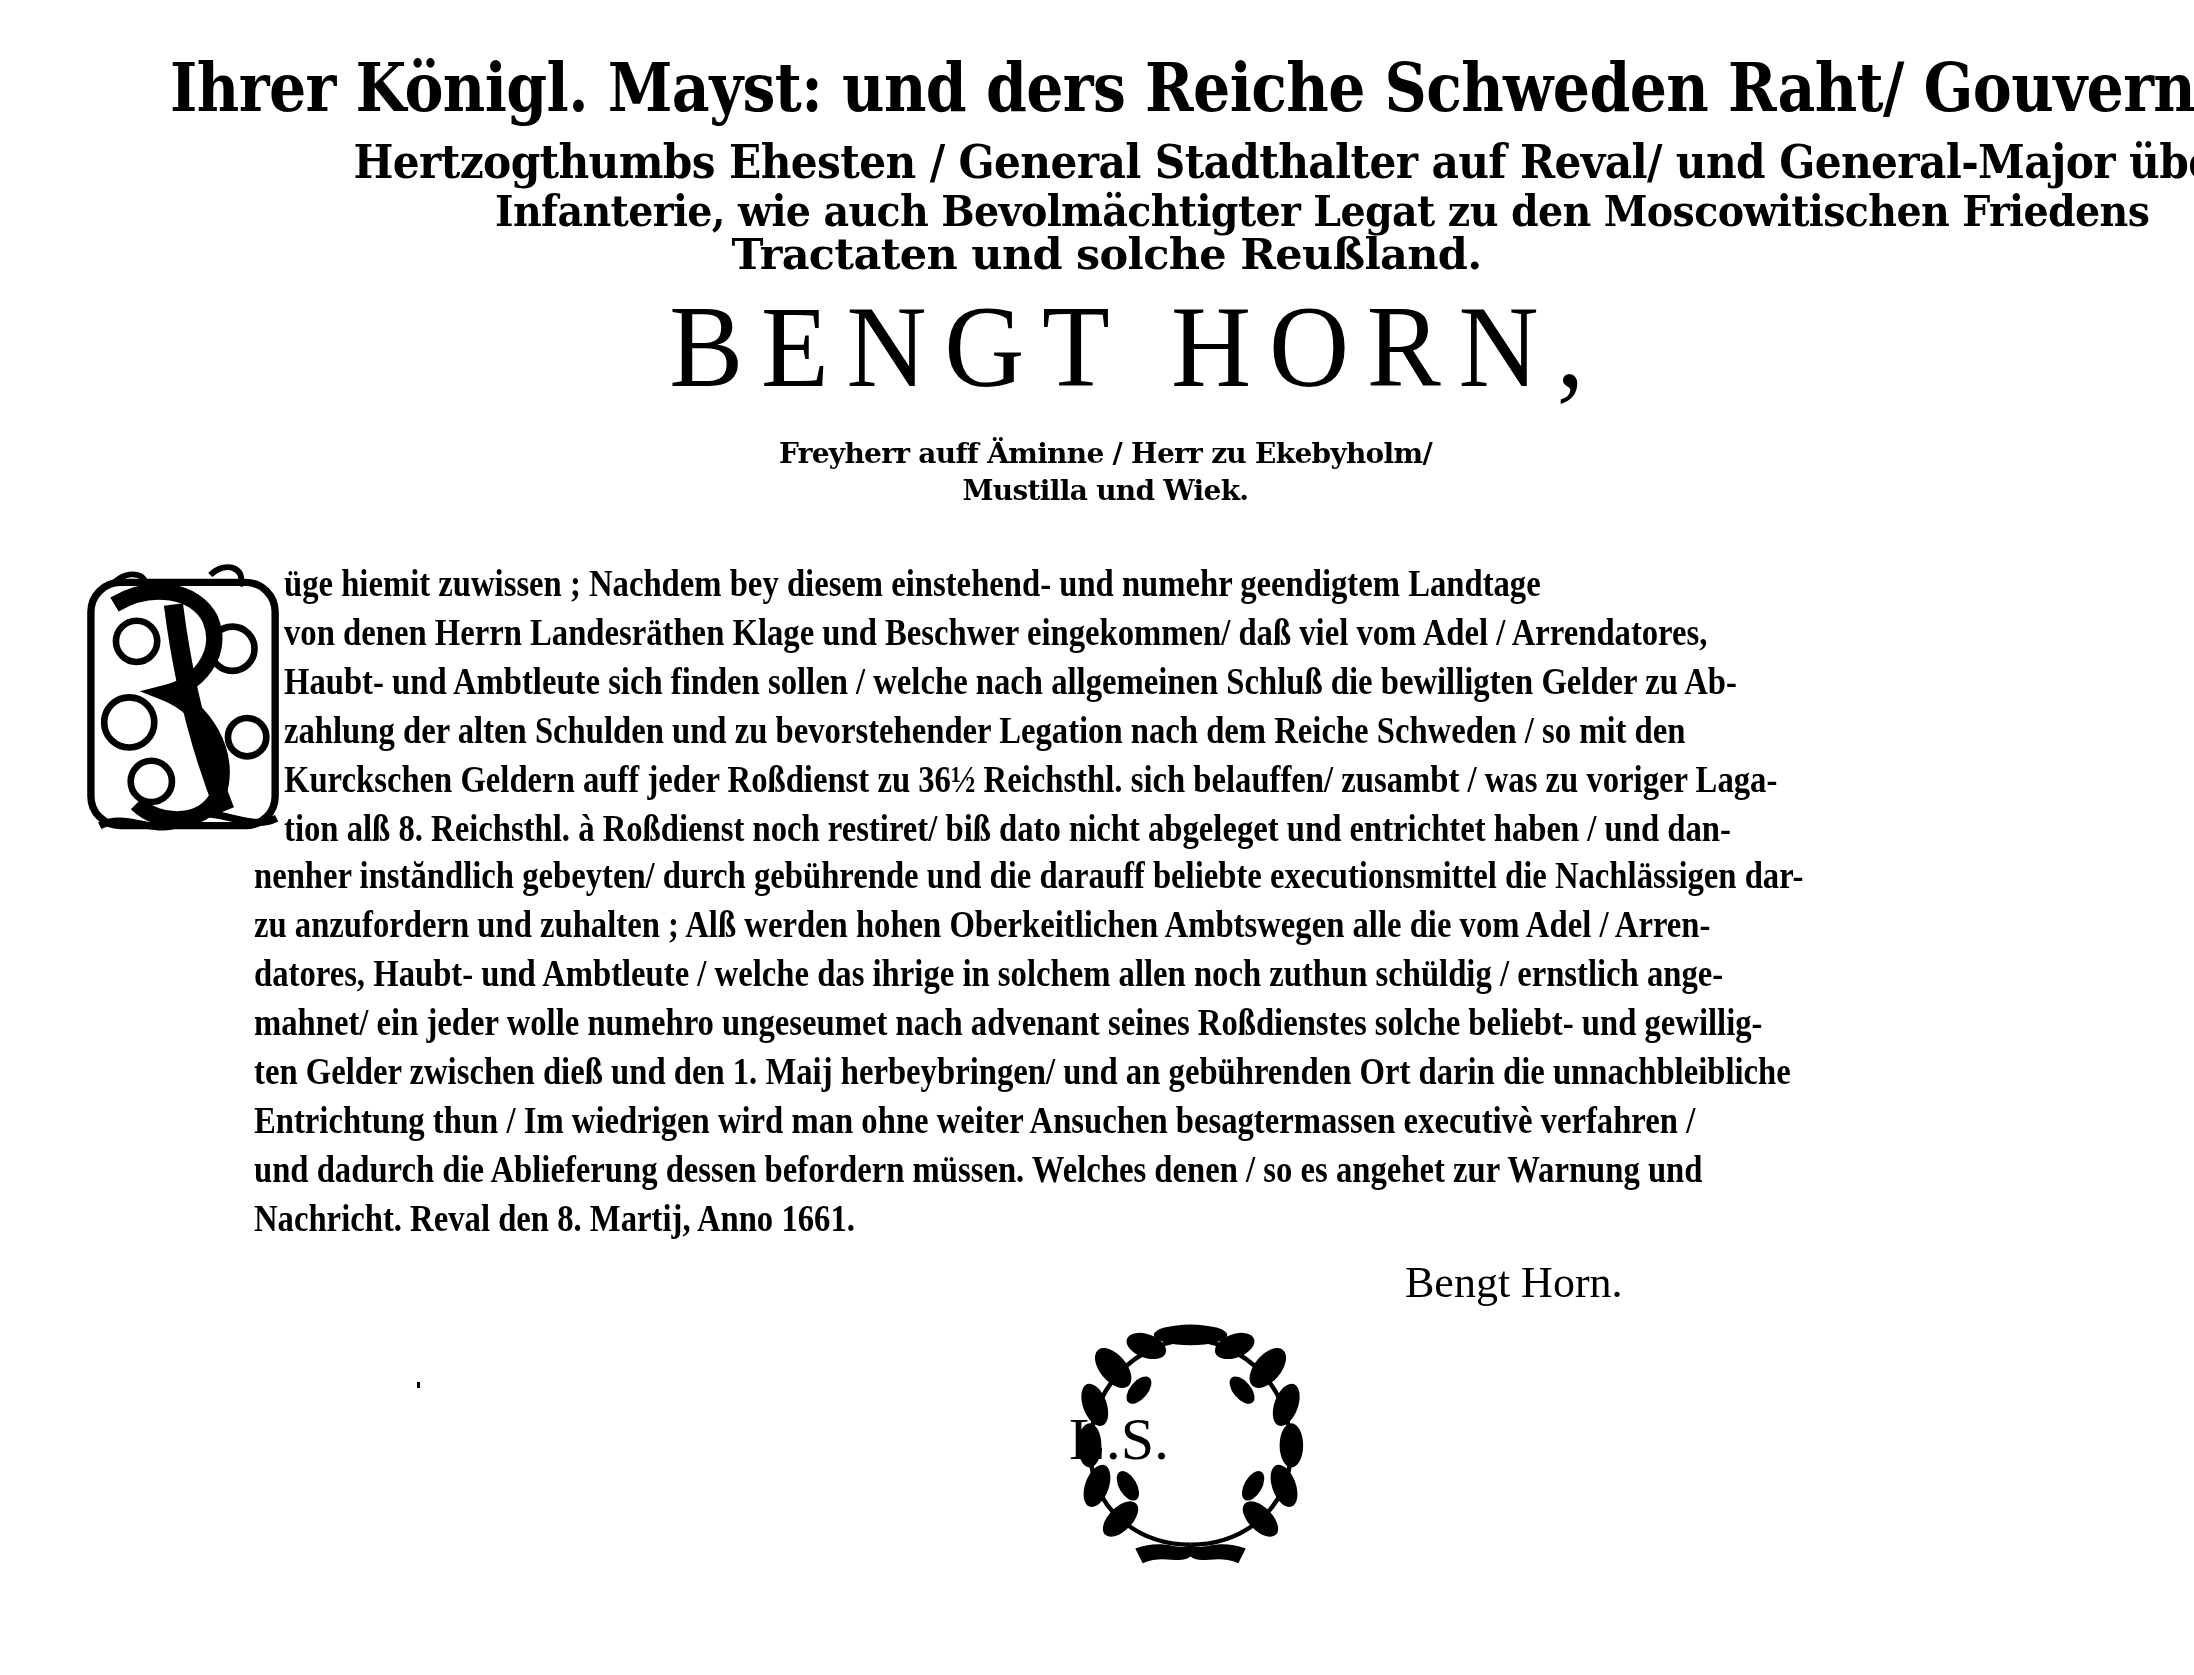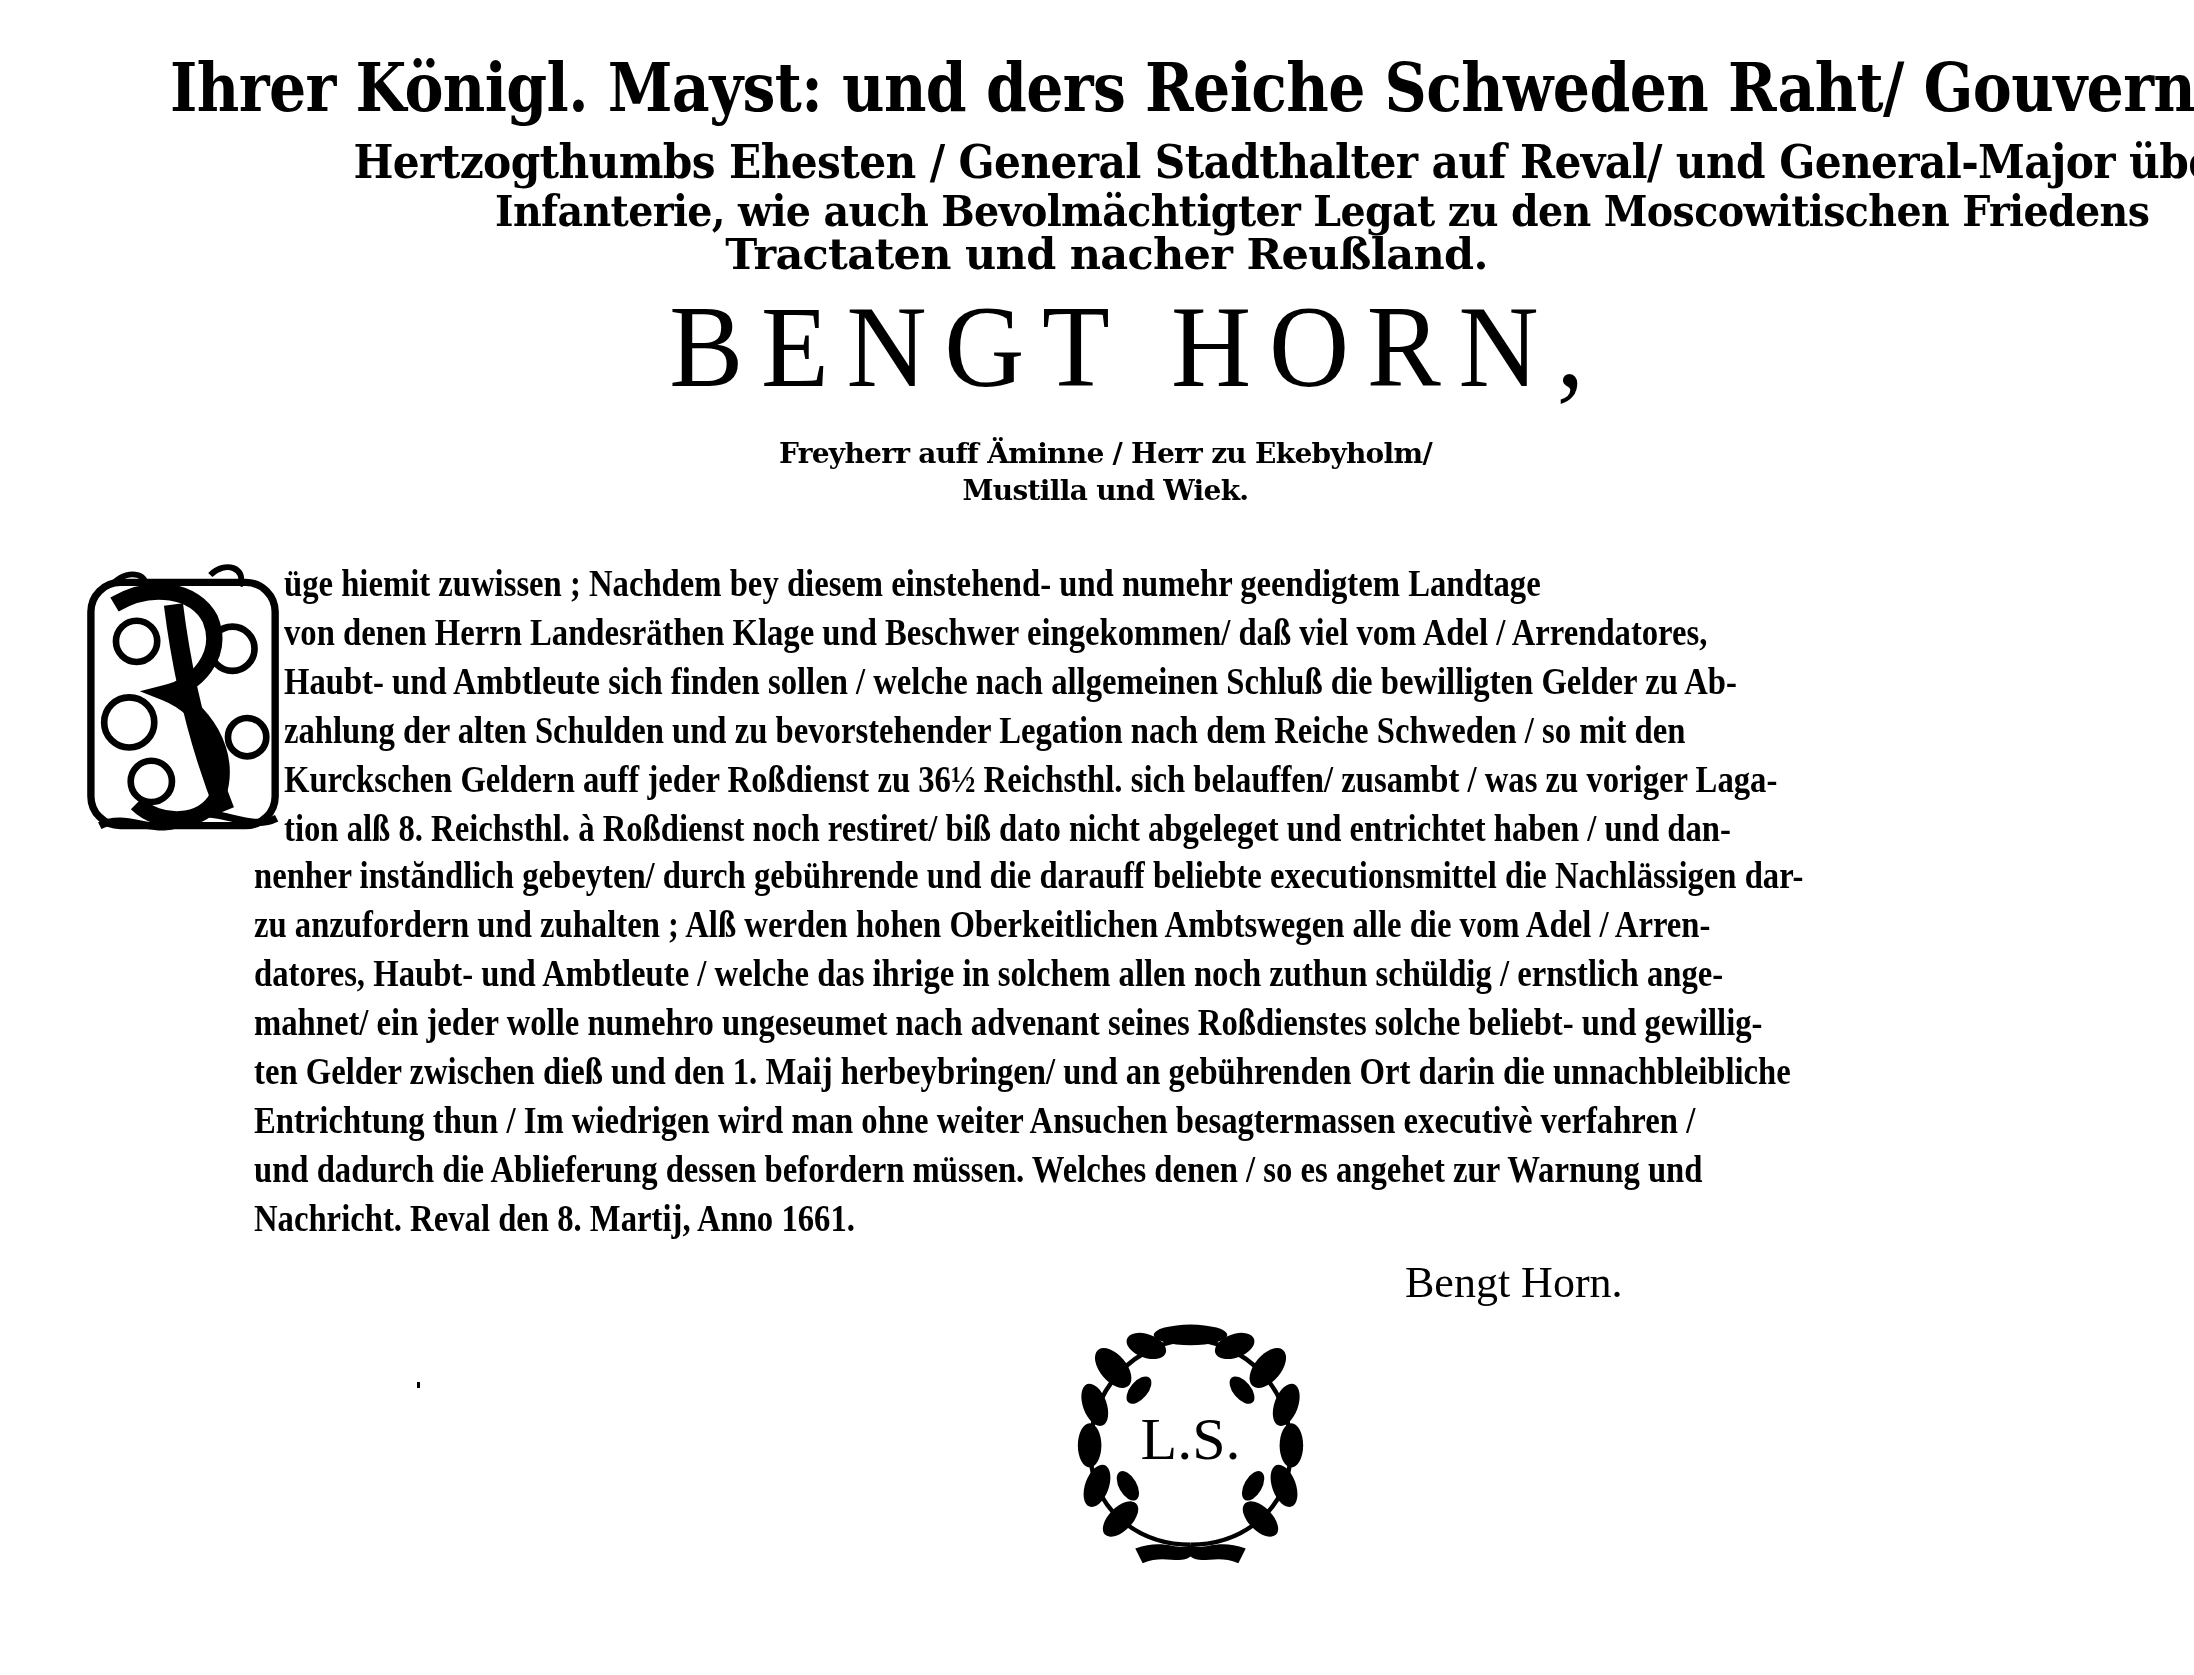--- a/index.html
+++ b/index.html
@@ -24,32 +24,32 @@
 
   
   #body { left:284px; top:559px; width:1666px; }
   #body .line { height:49px; font-size:38px; line-height:49px; white-space:nowrap; transform:scaleX(0.86); transform-origin:left center; }
   .b-frak { font-family:Liberation Serif, serif; font-weight:bold; }
   #body2 { left:254px; top:851px; width:1703px; }
   #body2 .line { height:49px; font-size:38px; line-height:49px; white-space:nowrap; transform:scaleX(0.86); transform-origin:left center; }
 
   #signature { left:1405px; top:1242px; font-size:44px; line-height:52px;margin-top:15px; }
   #seal { left:1069px; top:1294px; width:243px; height:288px; }
-  #seal-text { position:absolute; left:0; top:111px; width:243px; text-align:center; font-family:"Liberation Serif", serif; font-size:60px; }
+  #seal-text { position:absolute; left:0; top:111px; width:243px; font-family:"Liberation Serif", serif; font-size:60px; }
   #stray-mark { left:417px; top:1382px; width:2.9px; height:5.9px; background:#000; }
 </style>
 </head>
 <body>
 
 <div class="page">
 
   <div id="title-l1" class="blk frak">Ihrer Königl. Mayst: und ders Reiche Schweden Raht/ Gouverneur deß</div>
   <div id="title-l2" class="blk frak">Hertzogthumbs Ehesten / General Stadthalter auf Reval/ und General-Major über die</div>
   <div id="title-l3" class="blk frak">Infanterie, wie auch Bevolmächtigter Legat zu den Moscowitischen Friedens</div>
-  <div id="title-l4" class="blk frak">Tractaten und nacher Reußland.</div>
+  <div id="title-l4" class="blk frak">Tractaten und solche Reußland.</div>
 
   <div id="name-heading" class="blk ant">BENGT HORN,</div>
 
   <div id="subtitle-l1" class="blk frak">Freyherr auff Äminne / Herr zu Ekebyholm/</div>
   <div id="subtitle-l2" class="blk frak">Mustilla und Wiek.</div>
 
   <div id="initial" class="blk">
     <svg width="199" height="288" viewBox="0 0 270 390">
       <rect x="8" y="30" width="250" height="330" fill="none" stroke="#000" stroke-width="10" rx="40"></rect>
       <path d="M40 60 C90 30 150 40 170 80 C190 130 150 170 110 180 C160 200 200 260 180 320 C160 360 100 360 70 330" fill="none" stroke="#000" stroke-width="22"></path>

